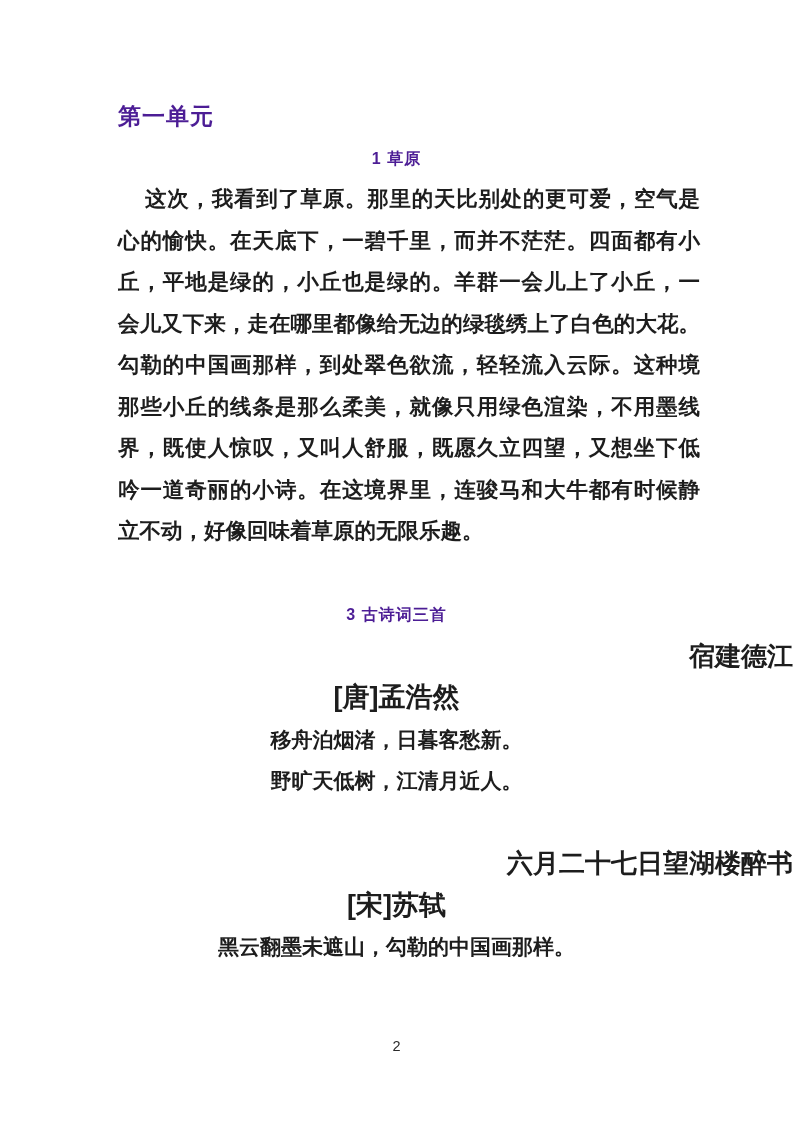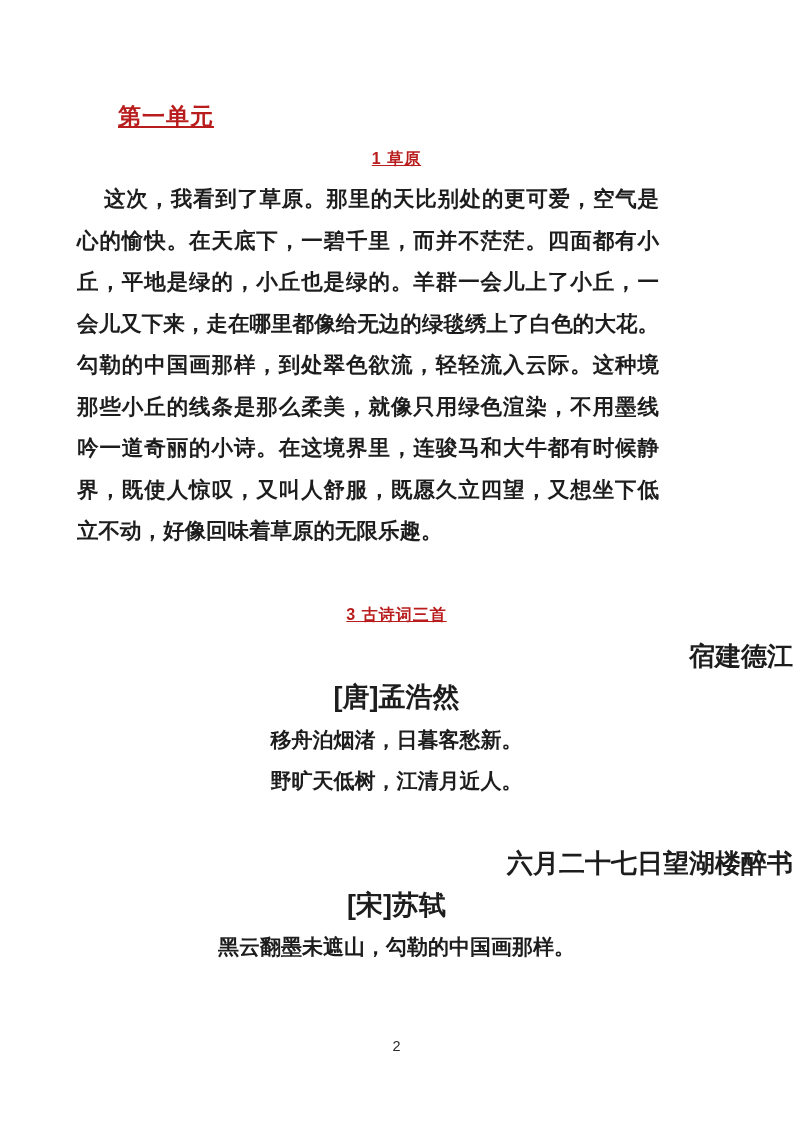--- a/index.html
+++ b/index.html
@@ -16,34 +16,34 @@
     color: #1d1d1d;
   }
   .doc {
     position: absolute;
     top: 96px;
     left: 0;
     width: 793px;
     line-height: 41.5px;
     font-weight: 700;
   }
-  .red { color: #b91c1c; text-decoration: underline; }
+  .red { color: #4c1d95; }
   .unit-heading {
     margin-left: 118px;
     font-size: 23px;
     letter-spacing: 1px;
   }
   .lesson-title {
     text-align: center;
     font-size: 16px;
     letter-spacing: 1px;
   }
   .para { font-size: 21.5px; }
   .pline {
-    margin-left: 77px;
+    margin-left: 118px;
     width: 582px;
     text-align: justify;
     text-align-last: justify;
   }
   .pline.first { text-indent: 27px; }
   .pline.last {
     text-align: left;
     text-align-last: left;
   }
   .spacer { height: 41.5px; }
@@ -80,22 +80,22 @@
 
   <div class="lesson-title red">1 草原</div>
 
   <div class="para">
     <div class="pline first">这次，我看到了草原。那里的天比别处的更可爱，空气是</div>
     <div class="pline">心的愉快。在天底下，一碧千里，而并不茫茫。四面都有小</div>
     <div class="pline">丘，平地是绿的，小丘也是绿的。羊群一会儿上了小丘，一</div>
     <div class="pline">会儿又下来，走在哪里都像给无边的绿毯绣上了白色的大花。</div>
     <div class="pline">勾勒的中国画那样，到处翠色欲流，轻轻流入云际。这种境</div>
     <div class="pline">那些小丘的线条是那么柔美，就像只用绿色渲染，不用墨线</div>
+    <div class="pline">界，既使人惊叹，又叫人舒服，既愿久立四望，又想坐下低</div>
     <div class="pline">吟一道奇丽的小诗。在这境界里，连骏马和大牛都有时候静</div>
-    <div class="pline">界，既使人惊叹，又叫人舒服，既愿久立四望，又想坐下低</div>
     <div class="pline last">立不动，好像回味着草原的无限乐趣。</div>
   </div>
 
   <div class="spacer"></div>
 
   <div class="lesson-title red">3 古诗词三首</div>
 
   <section>
     <div class="poem-title">宿建德江</div>
     <div class="poem-author">[唐]孟浩然</div>

